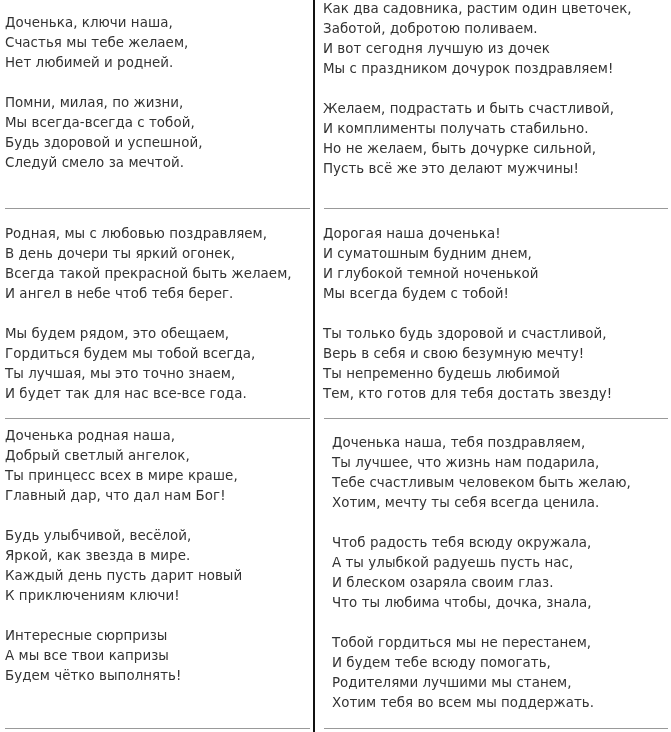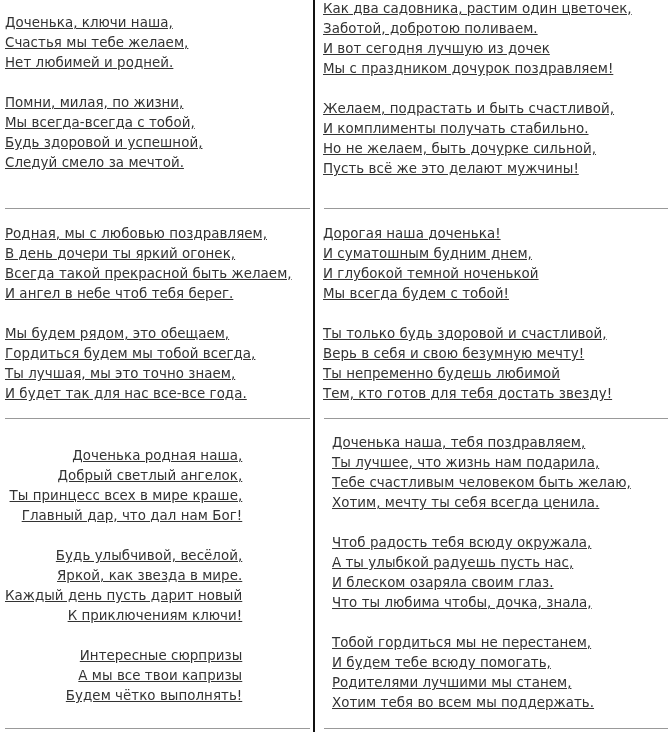--- a/index.html
+++ b/index.html
@@ -3,21 +3,21 @@
   <meta charset="utf-8">
   <style>
     html, body { margin: 0; padding: 0; background: #ffffff; }
     body { width: 671px; height: 732px; position: relative; overflow: hidden;
            font-family: "DejaVu Sans", sans-serif; color: #333333; }
     .vline { position: absolute; left: 313px; top: 0; width: 2px; height: 732px; background: #111111; }
     .hr { position: absolute; height: 1px; background: #999999; }
     .hr.left { left: 5px; width: 305px; }
     .hr.right { left: 324px; width: 344px; }
     .cell { position: absolute; font-size: 13.4px; line-height: 20px; white-space: nowrap; letter-spacing: 0.05px; }
-    .cell .line { display: block; height: 20px; text-decoration: underline; }
+    .cell .line { display: block; height: 20px; }
     .cell .gap { display: block; height: 20px; }
   </style>
 </head>
 <body>
 
 <div>
   <div class="vline"></div>
 
   <div class="hr left" style="top:208px"></div>
   <div class="hr right" style="top:208px"></div>
@@ -66,21 +66,21 @@
     <span class="line">И суматошным будним днем,</span>
     <span class="line">И глубокой темной ноченькой</span>
     <span class="line">Мы всегда будем с тобой!</span>
     <span class="gap"></span>
     <span class="line">Ты только будь здоровой и счастливой,</span>
     <span class="line">Верь в себя и свою безумную мечту!</span>
     <span class="line">Ты непременно будешь любимой</span>
     <span class="line">Тем, кто готов для тебя достать звезду!</span>
   </div>
 
-  <div class="cell" style="left:5px; top:446px;text-align:right;">
+  <div class="cell" style="left:5px; top:426px;">
     <span class="line">Доченька родная наша,</span>
     <span class="line">Добрый светлый ангелок,</span>
     <span class="line">Ты принцесс всех в мире краше,</span>
     <span class="line">Главный дар, что дал нам Бог!</span>
     <span class="gap"></span>
     <span class="line">Будь улыбчивой, весёлой,</span>
     <span class="line">Яркой, как звезда в мире.</span>
     <span class="line">Каждый день пусть дарит новый</span>
     <span class="line">К приключениям ключи!</span>
     <span class="gap"></span>

